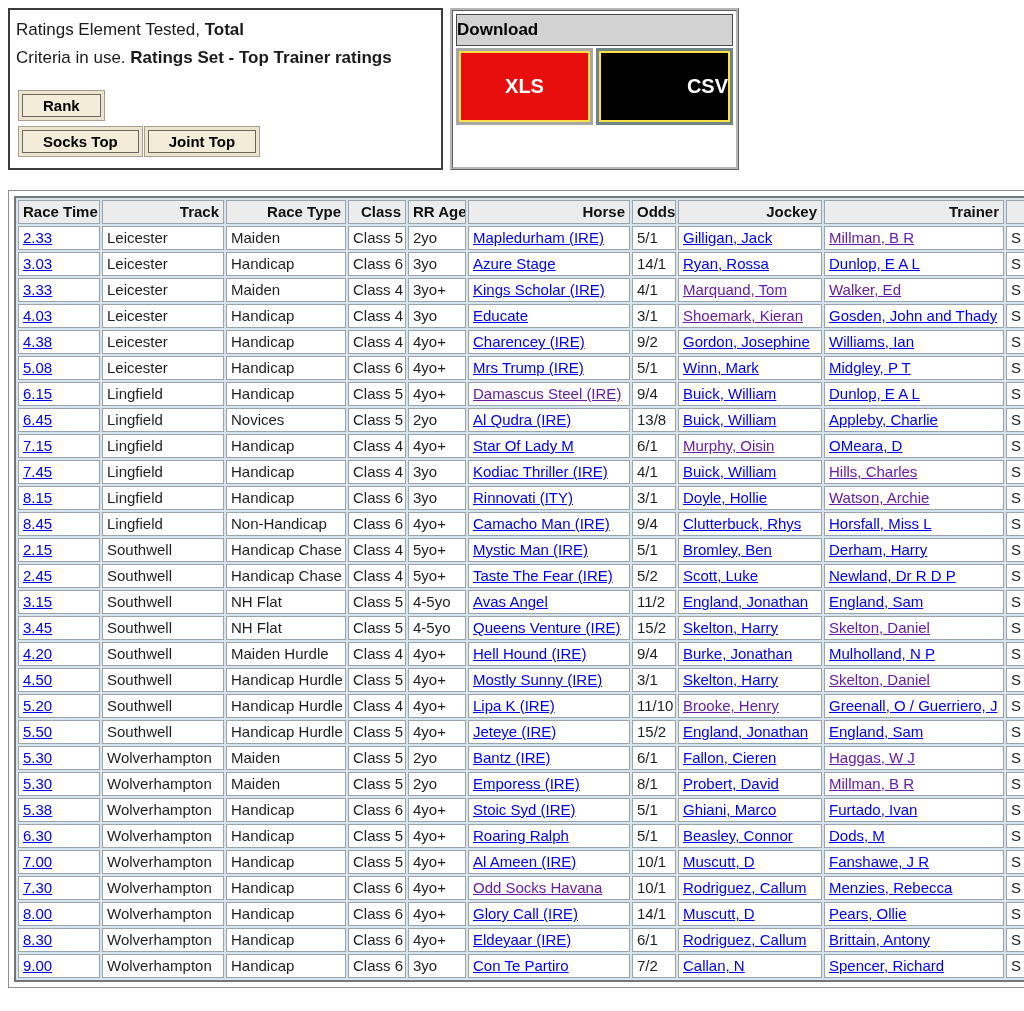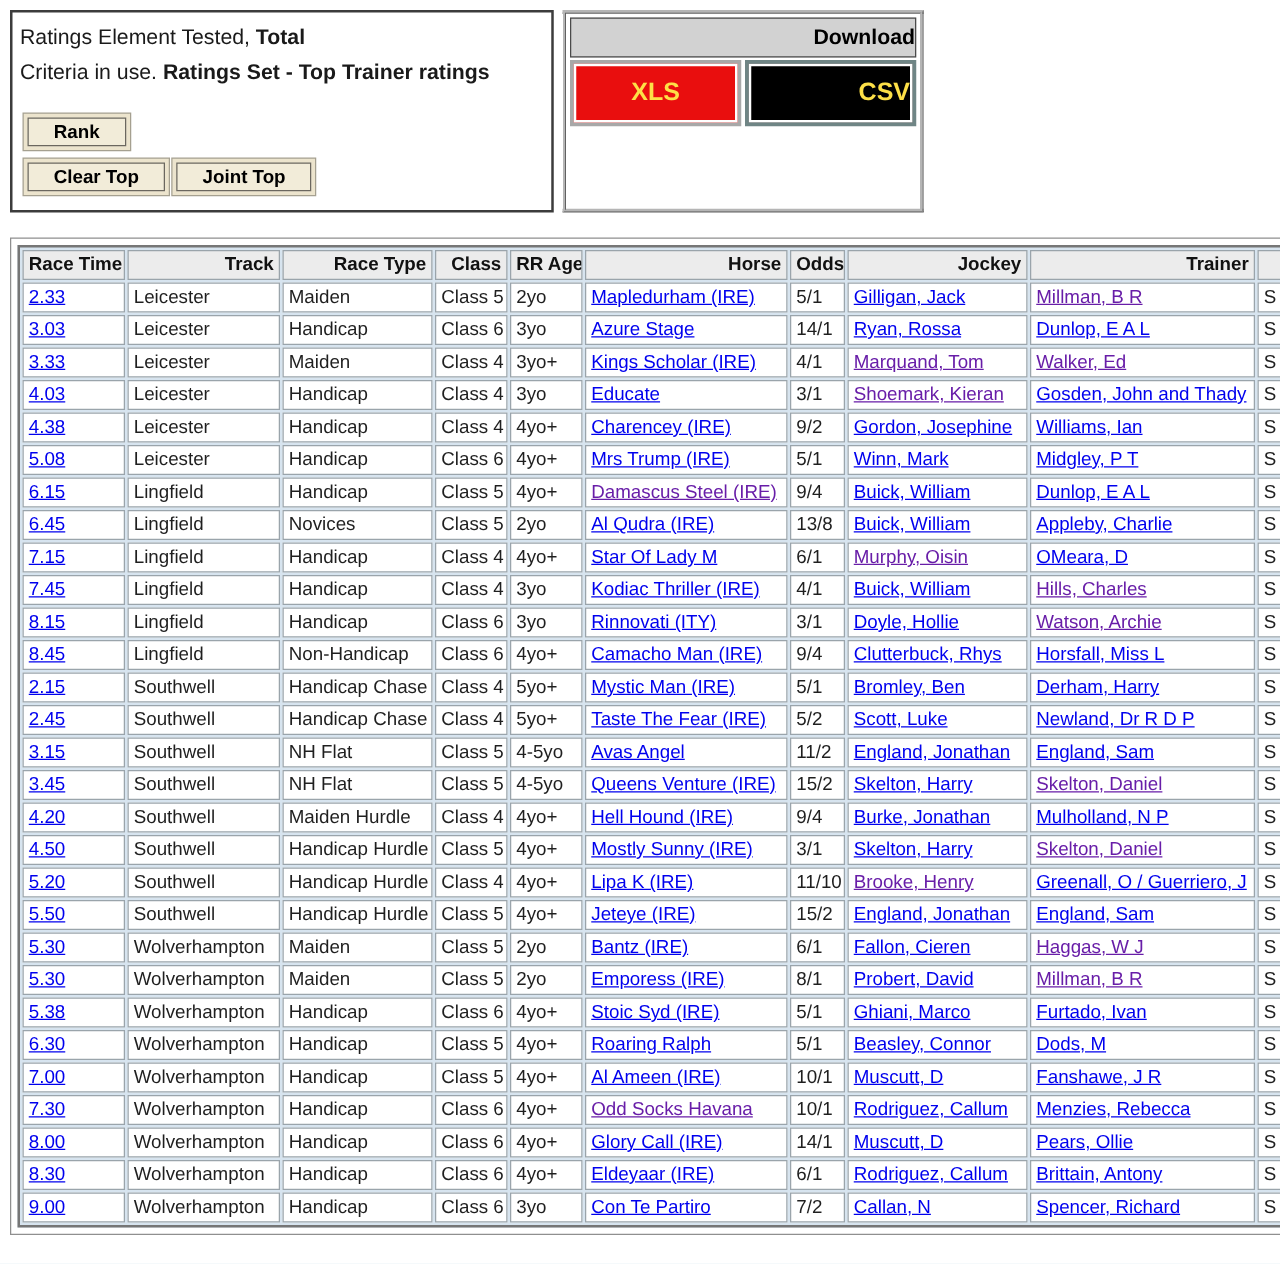--- a/index.html
+++ b/index.html
@@ -22,29 +22,29 @@
   }
   .rank-row{margin:22px 0 0 6px;}
   .btn-row{margin:13px 0 0 6px;display:flex;gap:9px;}
   
   .download-panel{
     position:absolute;left:450px;top:8px;width:283px;height:156px;
     border:3px ridge #b5b5b5;background:#fff;
   }
   .dl-header{
     margin:3px 3px 1px 3px;background:#d2d2d2;border:1px solid #4a4a4a;
-    text-align:right;font-weight:bold;font-size:17px;padding:5px 0;color:#000;
+    text-align:left;font-weight:bold;font-size:17px;padding:5px 0;color:#000;
   }
   .dl-row{display:flex;gap:3px;margin:2px 3px;}
   .dl-cell{flex:1;padding:3px;}
   .xls-wrap{background:#a8a8a8;}
   .csv-wrap{background:#6f8585;}
   .dl-btn{
     display:block;text-align:center;font-weight:bold;font-size:20px;
-    color:#fde047;padding:10px 0;border:2px solid #ffffff;text-decoration:none;
+    color:#ffffff;padding:22px 0;border:2px solid #fde047;text-decoration:none;
   }
   #xls-btn{background:var(--xls,#e90e0e);}
   #csv-btn{background:var(--csv,#000000);text-align:right;}
   
   .table-wrap{
     position:absolute;left:8px;top:190px;width:1090px;
     border:1px solid #8f8f8f;padding:5px;background:#fff;
   }
   table.race{
     border-collapse:separate;border-spacing:2px;background:#d7e4ef;
@@ -63,21 +63,21 @@
 </head>
 <body>
 
 <div class="criteria-box">
   <div class="criteria-line"><span>Ratings Element Tested, </span><b>Total</b></div>
   <div class="criteria-line"><span>Criteria in use. </span><b>Ratings Set - Top Trainer ratings</b></div>
   <div class="rank-row">
     <button class="wbtn">Rank</button>
   </div>
   <div class="btn-row">
-    <button class="wbtn">Clear Top</button>
+    <button class="wbtn">Socks Top</button>
     <button class="wbtn">Joint Top</button>
   </div>
 </div>
 
 <div class="download-panel">
   <div class="dl-header">Download</div>
   <div class="dl-row">
     <div class="dl-cell xls-wrap">
       <a href="#" id="xls-btn" class="dl-btn">XLS</a>
     </div>

